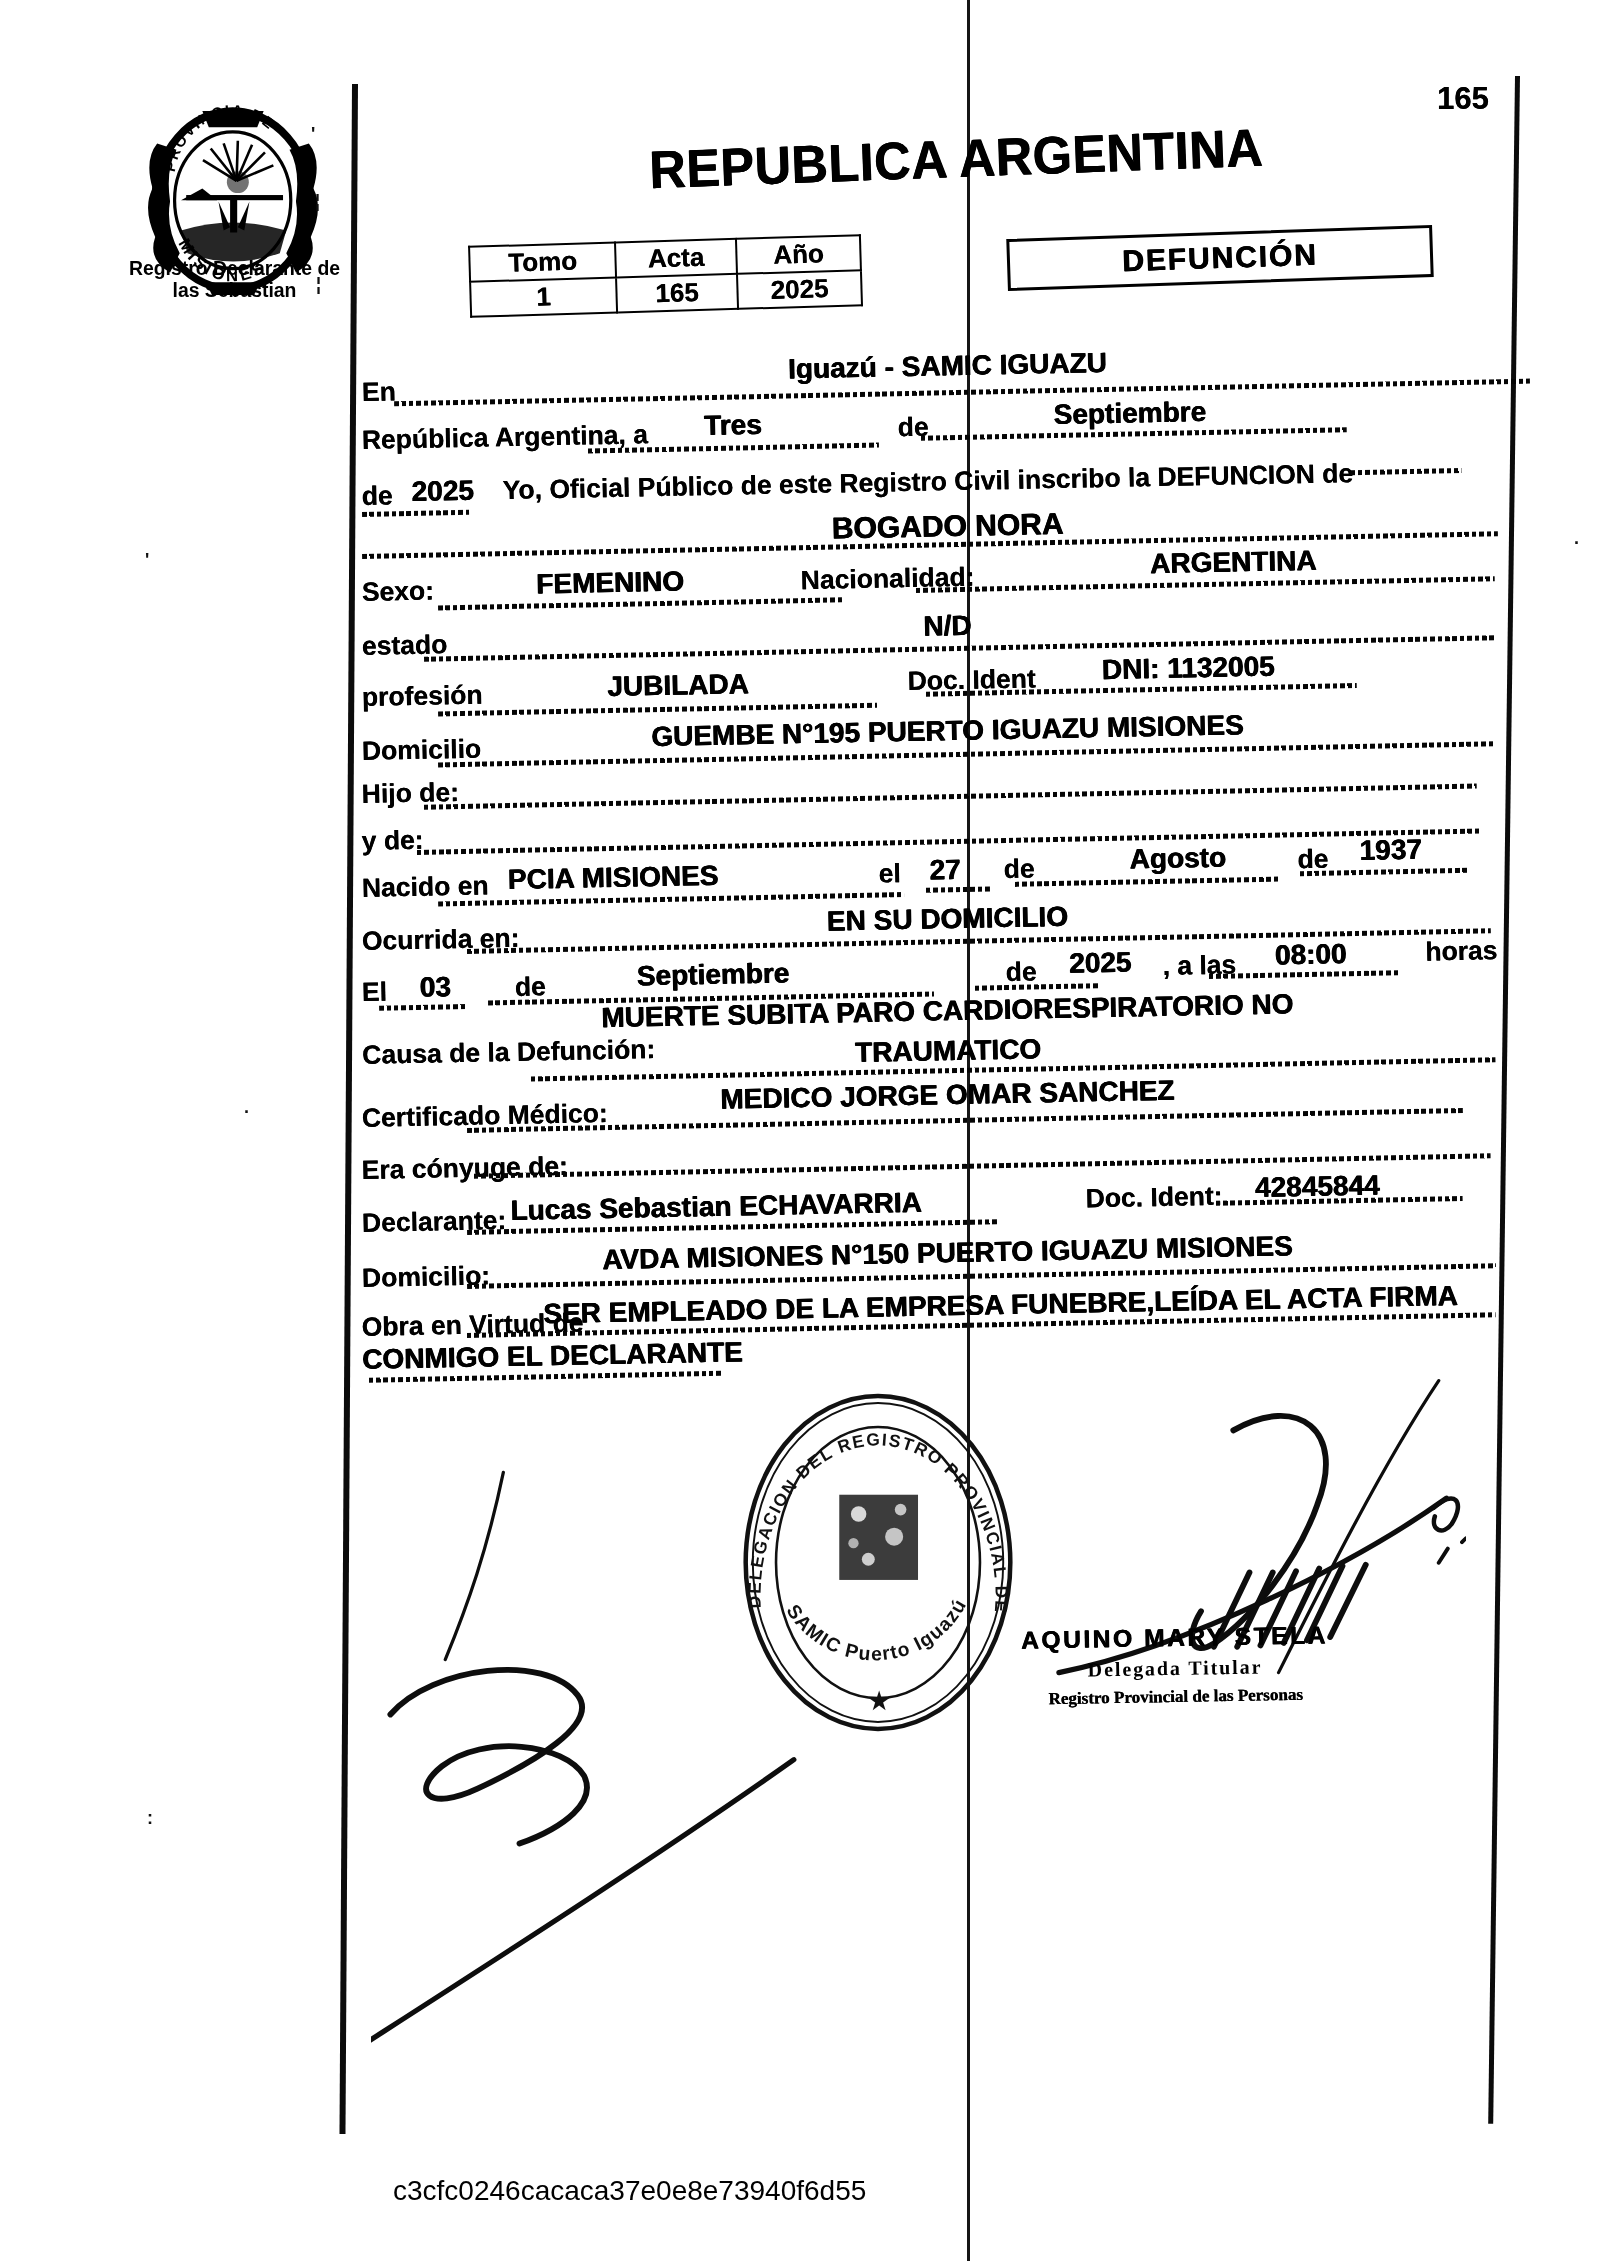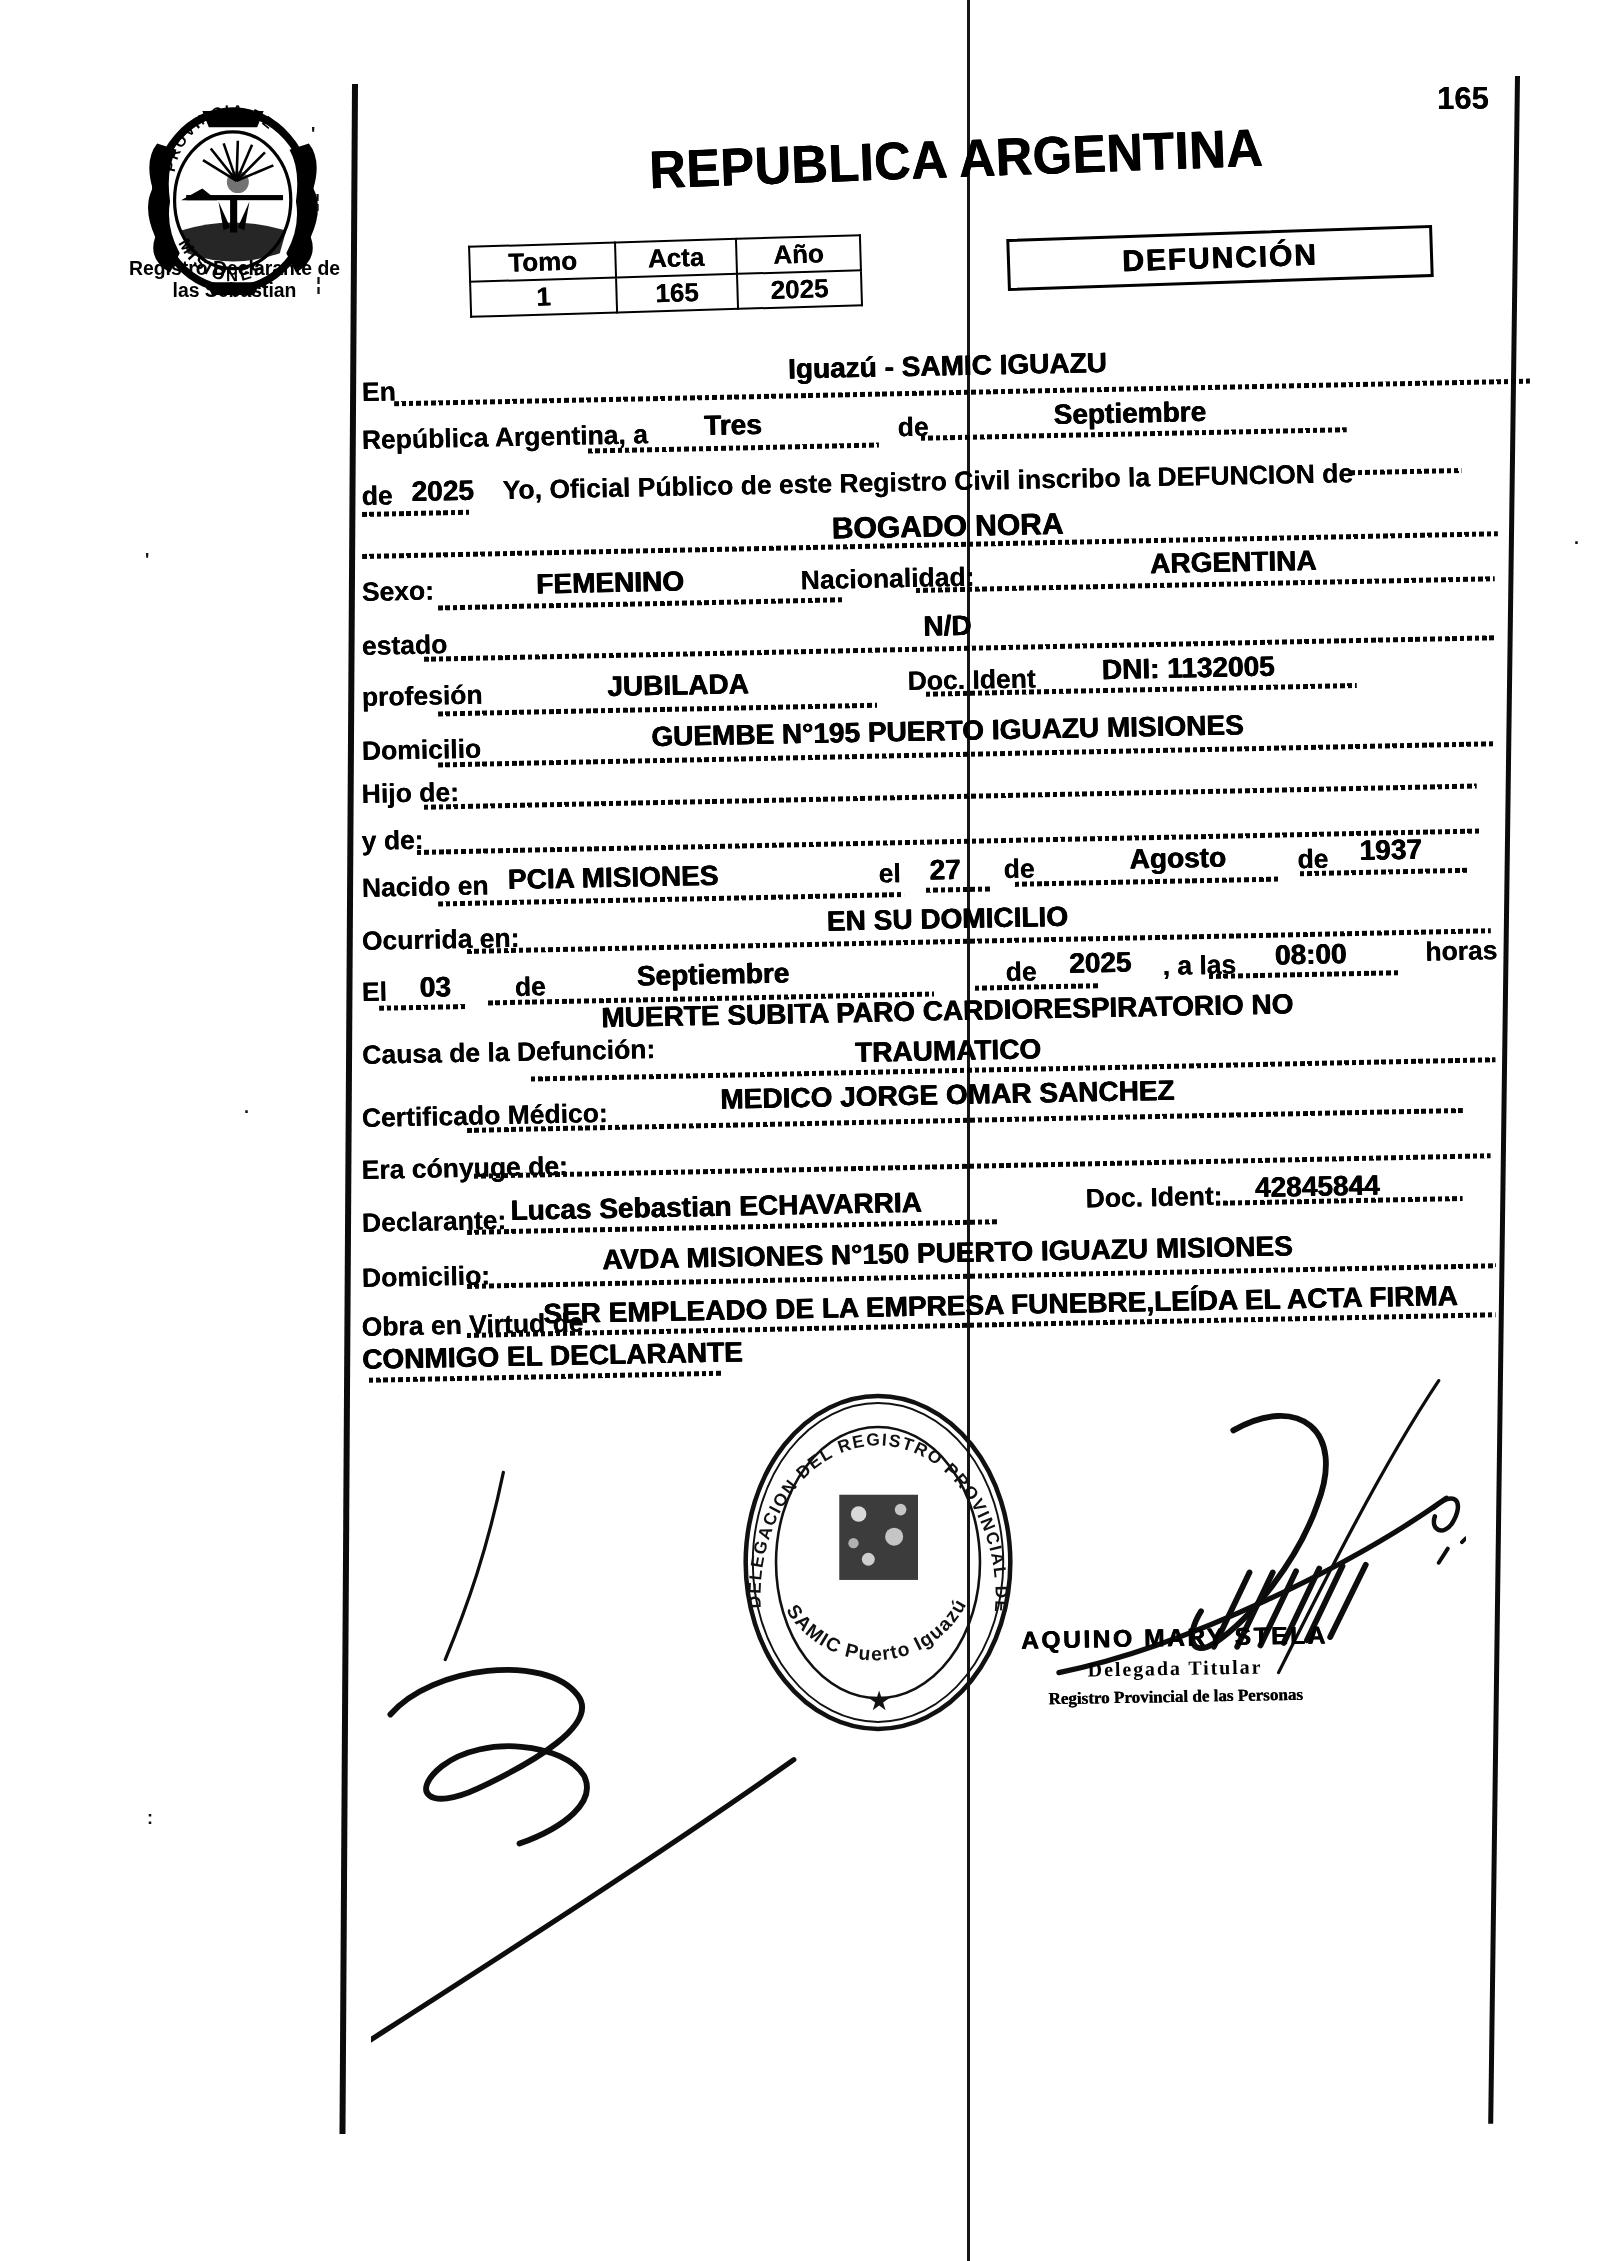--- a/index.html
+++ b/index.html
@@ -281,20 +281,21 @@
       <path d="M662,278 l-14,22 M690,262 l-6,6" stroke-width="6"></path>
     </g>
   </svg>
 
   <div style="position:absolute;left:1007px;top:1624px;width:336px;text-align:center;transform:rotate(-1deg);">
     <div class="val" style="position:static;font-size:24.5px;letter-spacing:2.6px;">AQUINO MARY STELA</div>
     <div class="serifb" style="font-size:20px;font-weight:700;letter-spacing:1.9px;margin-top:5.2px;">Delegada Titular</div>
     <div class="serifb" style="font-size:17px;font-weight:700;margin-top:6.5px;text-shadow:0.5px 0 #000;">Registro Provincial de las Personas</div>
   </div>
 
+  <div style="position:absolute;left:393px;top:2175px;font-size:28px;font-weight:500;">c3cfc0246cacaca37e0e8e73940f6d55</div>
 
   <span class="noise" style="left:311px;top:124px;">'</span>
   <span class="noise" style="left:315px;top:191px;">¦</span>
   <span class="noise" style="left:316px;top:274px;">¦</span>
   <span class="noise" style="left:145px;top:550px;">'</span>
   <span class="noise" style="left:244px;top:1102px;">·</span>
   <span class="noise" style="left:147px;top:1808px;">:</span>
   <span class="noise" style="left:1574px;top:528px;">.</span>
 
 </div>

